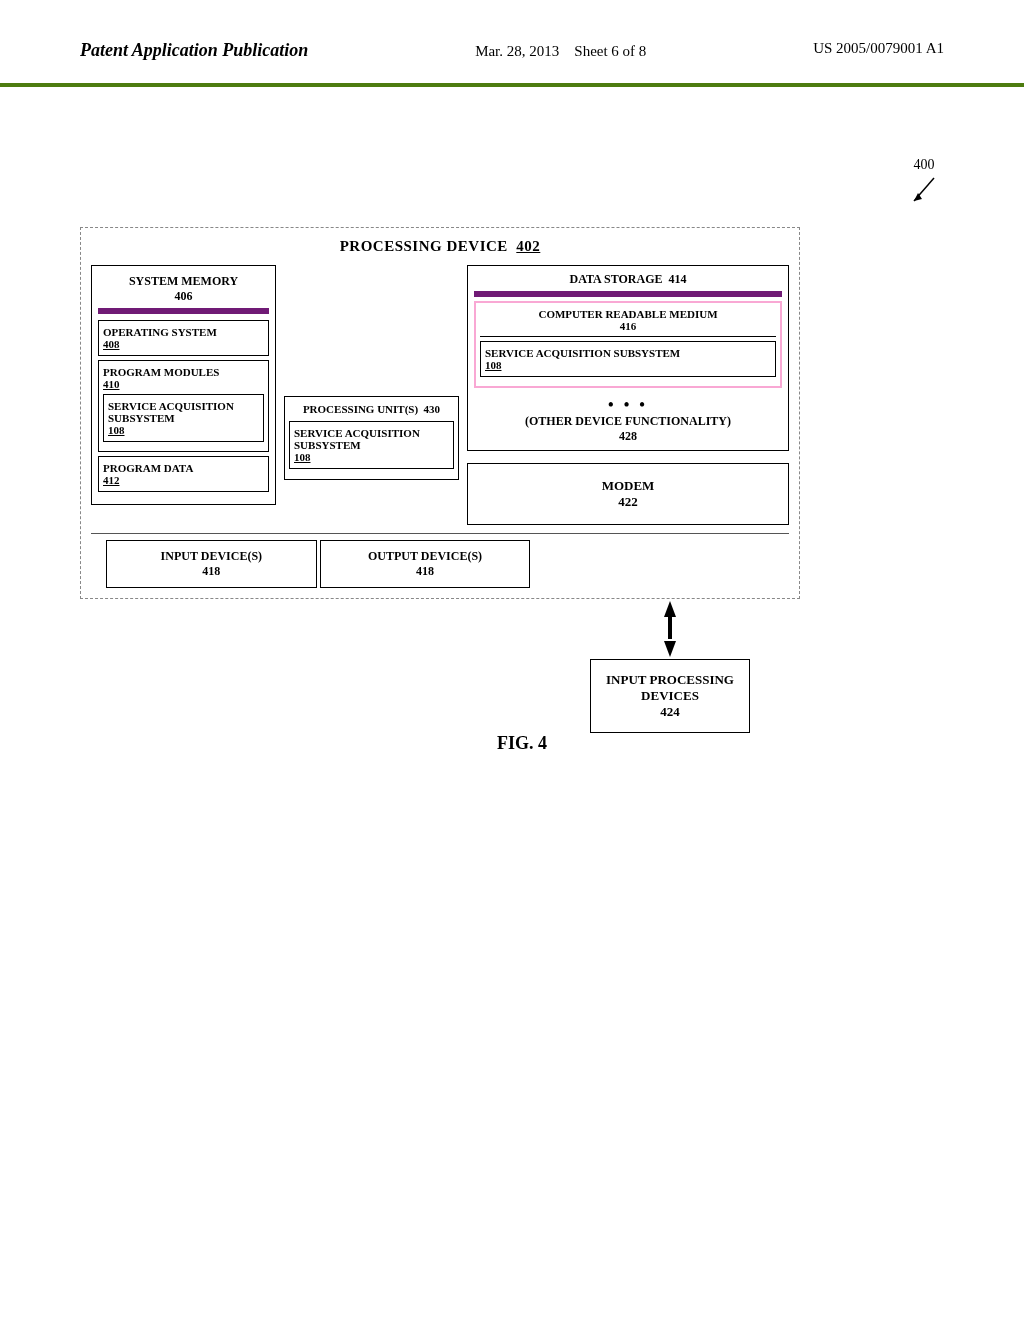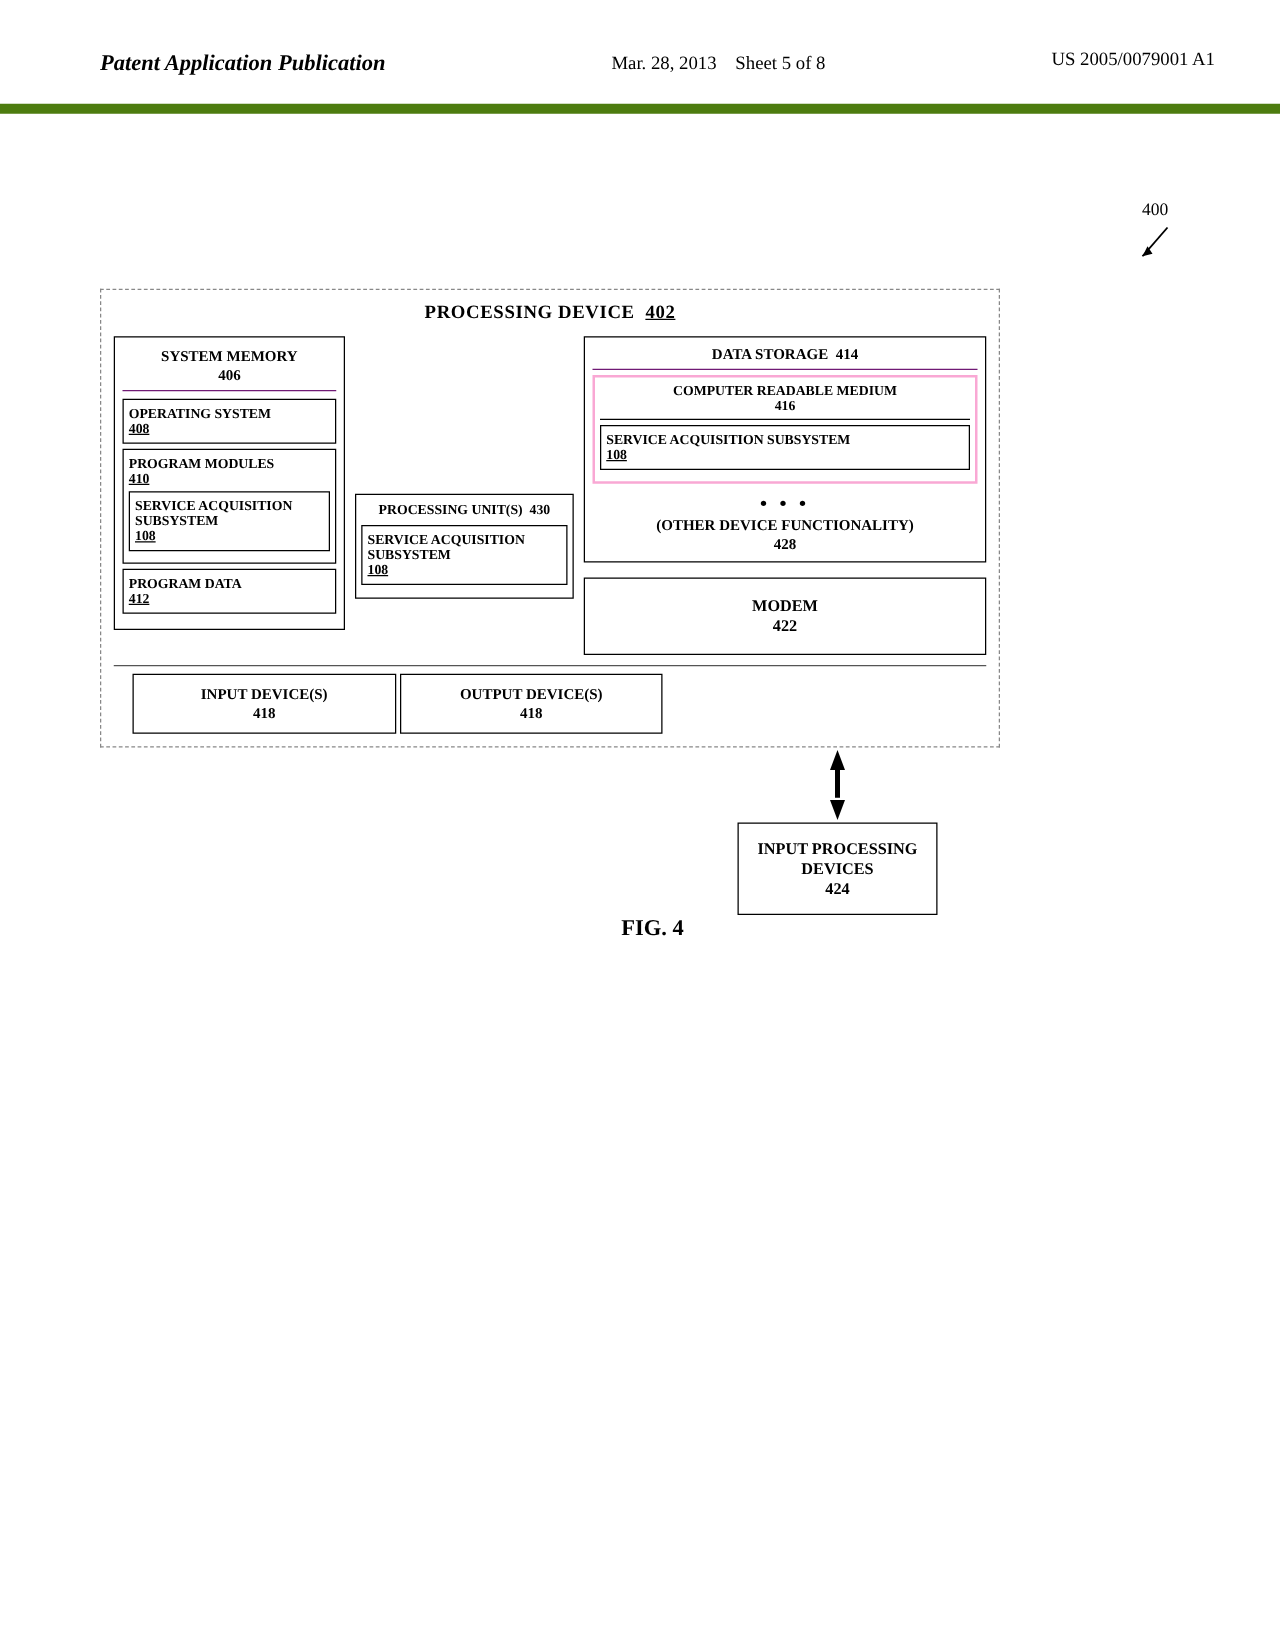--- a/index.html
+++ b/index.html
@@ -9,22 +9,22 @@
       width: 1024px;
       min-height: 1320px;
       position: relative;
       overflow-x: hidden;
     }
 
     .page-header {
       display: flex;
       justify-content: space-between;
       align-items: flex-start;
-      padding: 40px 52px 20px 80px;
-      border-bottom: 8px solid #4d7c0f;
+      padding: 40px 80px 20px 80px;
+      border-bottom: 4px solid #4d7c0f;
       margin-bottom: 10px;
     }
 
     .header-left {
       font-size: 18px;
       font-weight: bold;
       font-style: italic;
     }
 
     .header-middle {
@@ -117,21 +117,21 @@
       text-align: left;
       margin-bottom: 4px;
     }
 
     .sub-box .ref-num {
       text-decoration: underline;
       display: block;
     }
 
     .title-underline {
-      border-bottom: 1px solid #701a75;
+      border-bottom: 6px solid #701a75;
       padding-bottom: 4px;
       margin-bottom: 4px;
     }
 
     
     .middle-col {
       display: flex;
       flex-direction: column;
       gap: 6px;
       width: 175px;
@@ -239,21 +239,21 @@
     }
   </style>
 </head>
 <body>
 
 <div class="page-header">
   <div class="header-left">Patent Application Publication</div>
   <div class="header-middle">
     <span>Mar. 28, 2013</span>
     &nbsp;&nbsp;
-    <span>Sheet 5 of 8</span>
+    <span>Sheet 6 of 8</span>
   </div>
   <div class="header-right">US 2005/0079001 A1</div>
 </div>
 
 <div class="diagram-area">
 
   <div class="ref-400">
     <span>400</span>
     <svg class="ref-400-arrow arrow" width="50" height="35">
       <line x1="30" y1="5" x2="10" y2="28" stroke="#000" stroke-width="1.5"></line>

